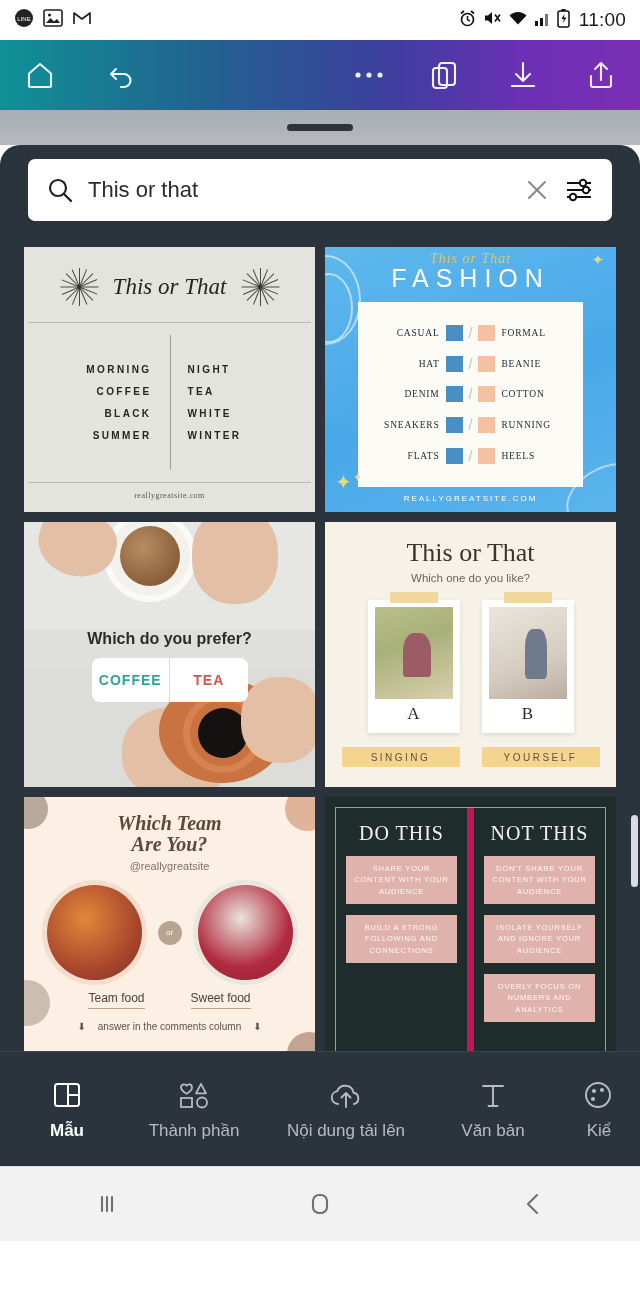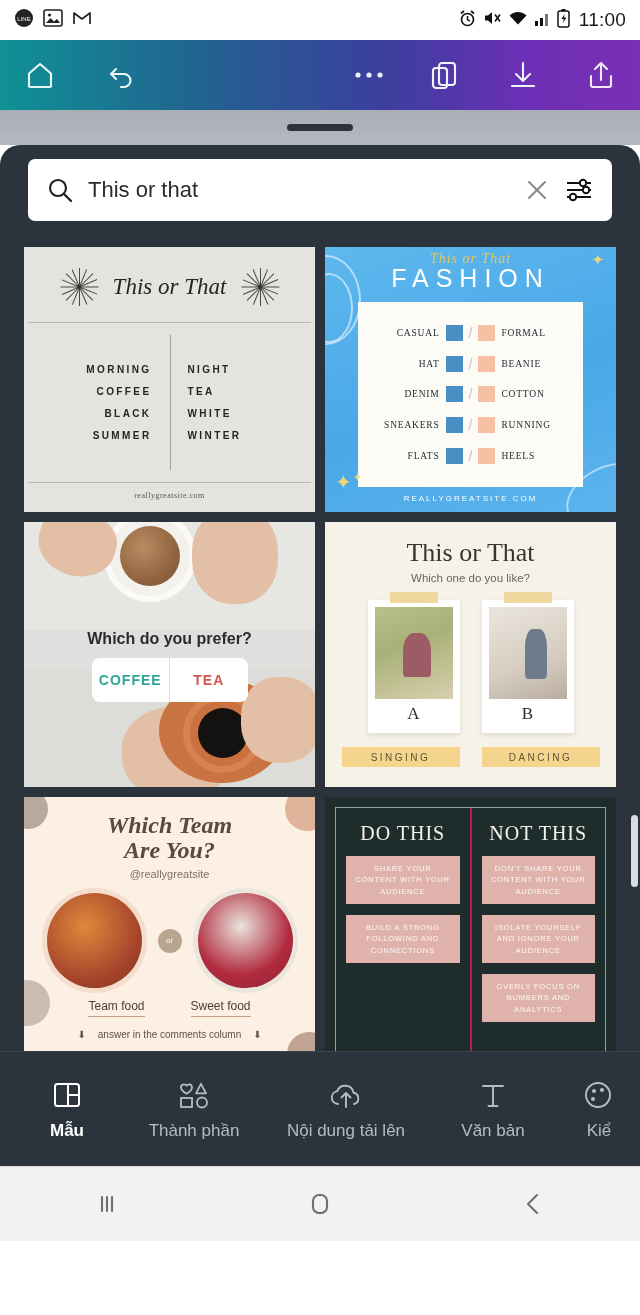--- a/index.html
+++ b/index.html
@@ -166,39 +166,39 @@
 
   
   .t5 { background:#fcefe4; position:relative; display:flex; flex-direction:column;
         align-items:center; padding-top:16px; overflow:hidden; }
   .t5 .blob { position:absolute; border-radius:50%; }
   .b1 { width:40px; height:40px; background:#b8a99c; left:-16px; top:-8px; }
   .b2 { width:44px; height:44px; background:#e0b49a; right:-14px; top:-10px; }
   .b3 { width:46px; height:46px; background:#cbbdb0; left:-20px; bottom:36px; }
   .b4 { width:44px; height:44px; background:#c2a493; right:-16px; bottom:-14px; }
   .t5-title { font-family:"Liberation Serif", serif; font-weight:bold; font-style:italic;
-              font-size:24px; line-height:1.05; color:#5b4a3c; text-align:center; }
+              font-size:20px; line-height:1.05; color:#5b4a3c; text-align:center; }
   .t5-handle { font-size:11px; color:#7d7166; margin-top:5px; }
   .t5-foods { display:flex; align-items:center; gap:16px; margin-top:13px; }
   .food { width:95px; height:95px; border-radius:50%; }
   .f1 { background:radial-gradient(circle at 40% 35%,#e0883c,#a5432b 65%,#7a3824 100%);
         box-shadow:0 0 0 5px #f5ddcd; }
   .f2 { background:radial-gradient(circle at 45% 35%,#e9e4dc,#b22b3f 60%,#8f2233 100%);
         box-shadow:0 0 0 5px #eae6de; }
   .or { width:24px; height:24px; border-radius:50%; background:#b8a58f; color:#fff;
         font-size:8px; display:flex; align-items:center; justify-content:center; }
   .t5-names { display:flex; gap:46px; margin-top:11px; }
   .t5-names span { font-size:12px; color:#4b4038; border-bottom:1.5px solid #c2a086; padding-bottom:3px; }
   .t5-note { display:flex; align-items:center; gap:12px; margin-top:12px; font-size:10px; color:#5d524a; }
 
   
   .t6 { background:#1f2c2c; padding:10px; }
   .t6-in { width:100%; height:100%; border:1px solid #8fa39c; display:flex; }
   .t6-col { flex:1; display:flex; flex-direction:column; align-items:center; padding:14px 10px; }
-  .t6-col:first-child { border-right:2px solid #be185d; }
+  .t6-col:first-child { border-right:7px solid #be185d; }
   .t6-h { font-family:"Liberation Serif", serif; font-size:20px; color:#f4f1ea; letter-spacing:1px; }
   .t6-b { width:100%; background:#dfb3ab; margin-top:11px; height:48px; display:flex; align-items:center;
           justify-content:center; text-align:center; font-size:7.5px; line-height:1.5;
           letter-spacing:.8px; color:#fdf8f5; padding:0 6px; }
 
   
   #bottom-nav {
     position:absolute; left:0; right:0; bottom:0; height:115px; background:#2b333d;
     border-top:1px solid #3a434e; display:flex; align-items:center;
     padding:0 6px; overflow:hidden;
@@ -496,21 +496,21 @@
           <div class="cap">A</div>
         </div>
         <div class="pola">
           <span class="tape"></span>
           <div class="ph ph-b"></div>
           <div class="cap">B</div>
         </div>
       </div>
       <div class="t4-labels">
         <span class="ribbon">SINGING</span>
-        <span class="ribbon">DANCING</span>
+        <span class="ribbon">YOURSELF</span>
       </div>
     </div>
 
     <div class="tcard t5">
       <span class="blob b1"></span>
       <span class="blob b2"></span>
       <span class="blob b3"></span>
       <span class="blob b4"></span>
       <div class="t5-title">
         <span>Which Team</span><br>

